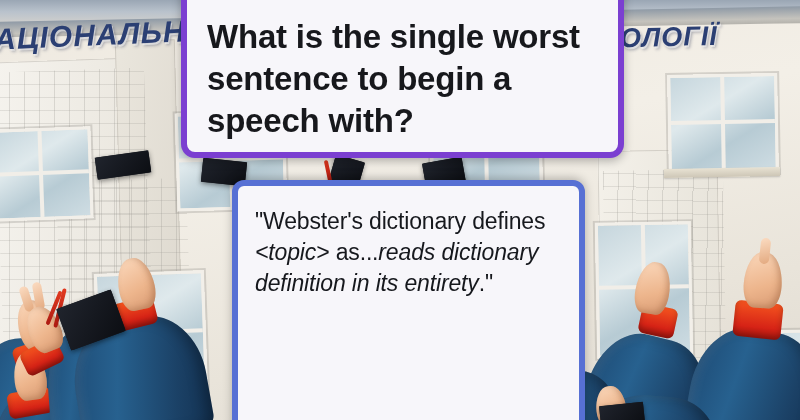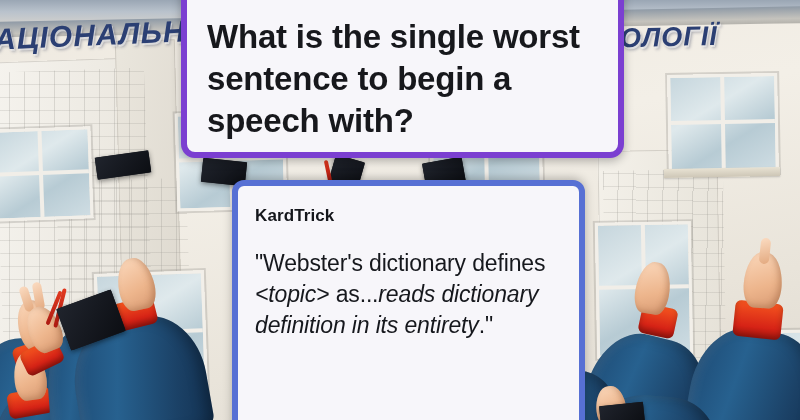--- a/index.html
+++ b/index.html
@@ -304,17 +304,16 @@
     <div class="cap" style="left:600px; top:404px; width:44px; height:20px; transform:rotate(-6deg);">
         <div class="board"></div>
       </div>
   </div>
 
   <div class="card" id="card-question">
     <p class="q-text">What is the single worst sentence to begin a speech with?</p>
   </div>
 
   <div class="card" id="card-answer">
-    <p class="username">KardTrick</p>
     <p class="quote"><span>"Webster's dictionary defines </span><em>&lt;topic&gt;</em><span> as...</span><em>reads dictionary definition in its entirety</em><span>."</span></p>
   </div>
 
 </div>
 
 </body></html>

